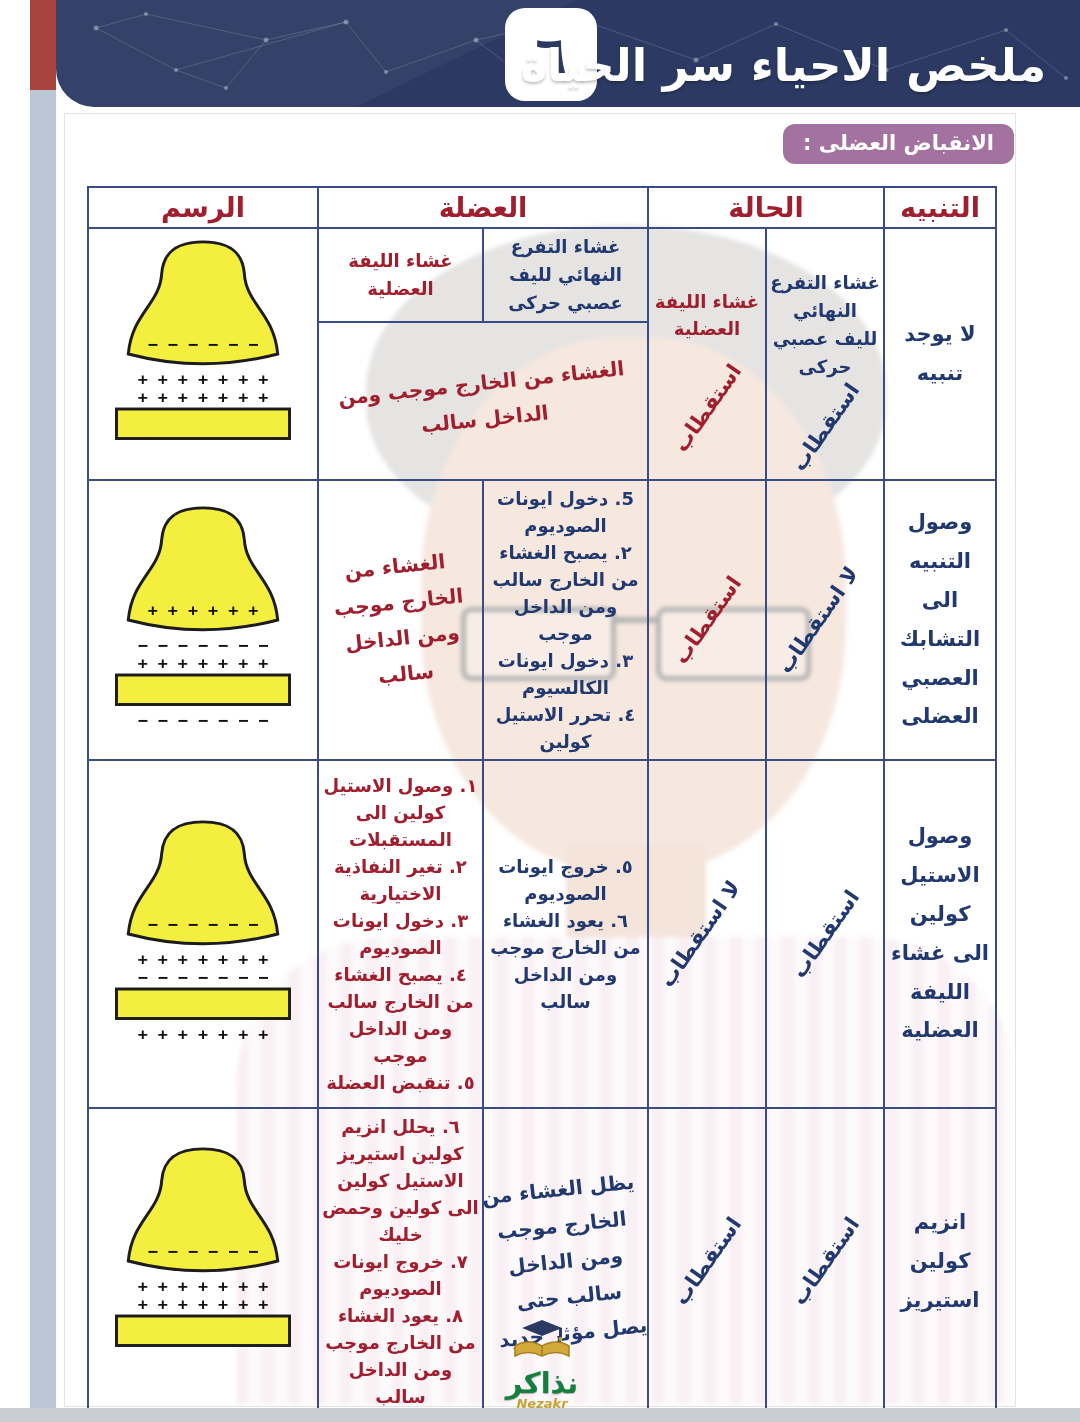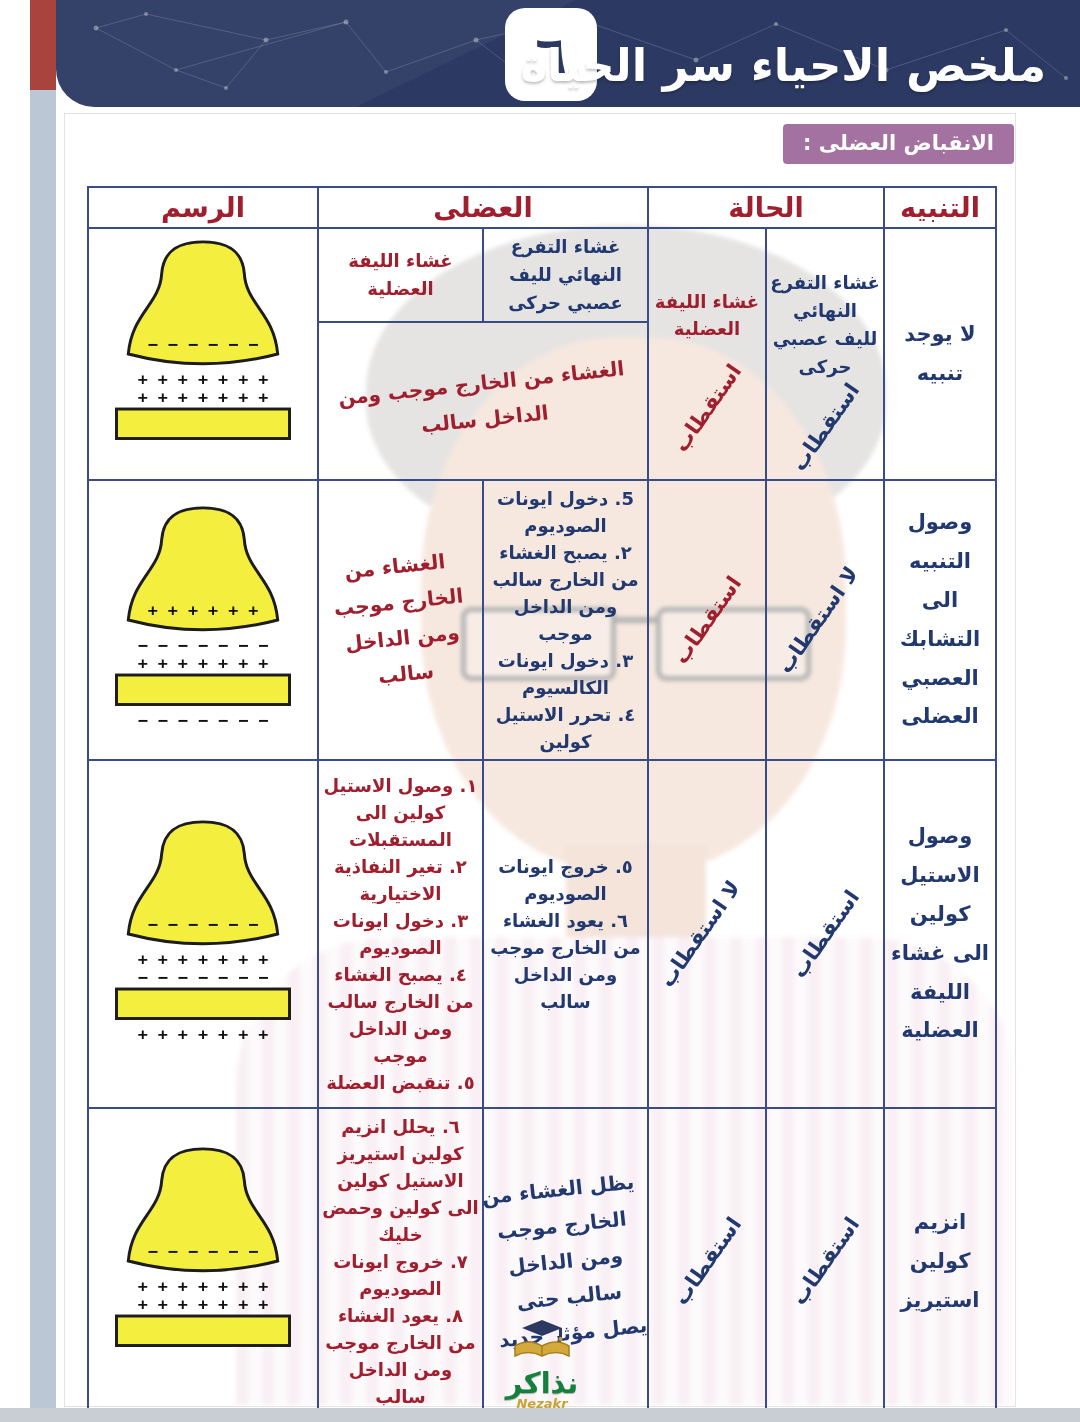--- a/index.html
+++ b/index.html
@@ -14,21 +14,21 @@
   
   .header { position:absolute; left:56px; top:0; width:1024px; height:107px; background:#2c3a63; border-radius:0 0 0 38px; z-index:3; overflow:hidden; }
   .header .net { position:absolute; left:0; top:0; }
   .pageno-box { position:absolute; left:449px; top:8px; width:92px; height:93px; background:#ffffff; border-radius:20px; display:flex; align-items:center; justify-content:center; }
   .pageno-box .num { font-size:52px; font-weight:bold; color:#2c3a63; }
   .main-title { position:absolute; right:34px; top:0; height:131px; display:flex; align-items:center; color:#ffffff; font-size:45px; font-weight:bold; direction:rtl; text-shadow:0 2px 3px rgba(0,0,0,.25); }
 
   
   .page-frame { position:absolute; left:64px; top:113px; width:952px; height:1294px; background:#fff; border:1px solid #e3e3e3; z-index:0; }
 
-  .section-label { position:absolute; right:66px; top:124px; background:#a472a0; color:#fff; font-weight:bold; font-size:21px; padding:7px 20px 9px; border-radius:4px; z-index:4; direction:rtl; }
+  .section-label { position:absolute; right:66px; top:124px; background:#a472a0; color:#fff; font-weight:bold; font-size:21px; padding:7px 20px 9px; border-radius:12px; z-index:4; direction:rtl; }
 
   
   .watermark { position:absolute; left:66px; top:115px; width:948px; height:1290px; overflow:hidden; z-index:1; opacity:.45; filter:blur(2px); pointer-events:none; }
   .wm-hair { position:absolute; left:300px; top:110px; width:520px; height:330px; background:#c6c4c2; border-radius:50% 50% 46% 46%; }
   .wm-face { position:absolute; left:355px; top:222px; width:425px; height:535px; background:#eccdb9; border-radius:46%; }
   .wm-glasses { position:absolute; left:395px; top:492px; width:350px; height:80px; }
   .wm-lens { position:absolute; top:0; width:155px; height:74px; border:5px solid #5a5a5a; border-radius:10px; background:rgba(255,255,255,.25); }
   .wm-lens.l { left:0; } .wm-lens.r { right:0; }
   .wm-bridge { position:absolute; left:152px; top:10px; width:46px; height:6px; background:#5a5a5a; }
   .wm-neck { position:absolute; left:500px; top:730px; width:140px; height:130px; background:#e7c4af; }
@@ -133,21 +133,21 @@
         <col style="width:118px">
         <col style="width:118px">
       <col style="width:165px">
         <col style="width:165px">
         <col style="width:230px">
     </colgroup>
     <thead>
       <tr>
         <th>التنبيه</th>
         <th colspan="2">الحالة</th>
-        <th colspan="2">العضلى</th>
+        <th colspan="2">العضلة</th>
         <th>الرسم</th>
       </tr>
     </thead>
     <tbody>
 
       <tr class="tr1a">
         <td rowspan="2" class="stim navy">لا يوجد تنبيه</td>
         <td rowspan="2">
           <div class="fillcol">
             <div class="subhdr navy">غشاء التفرع النهائي لليف عصبي حركى</div>

